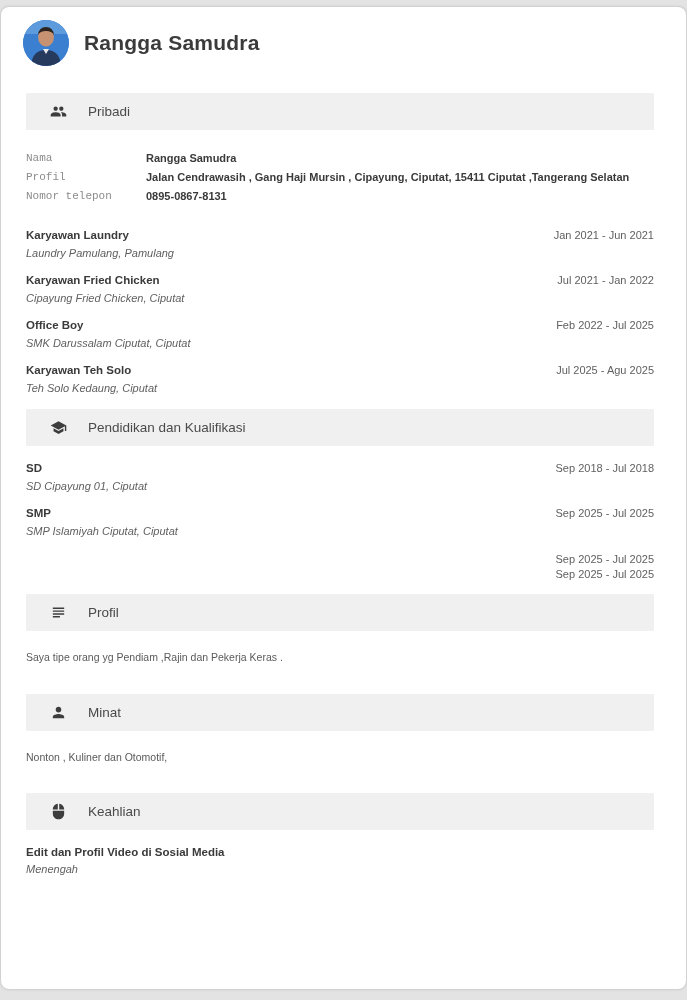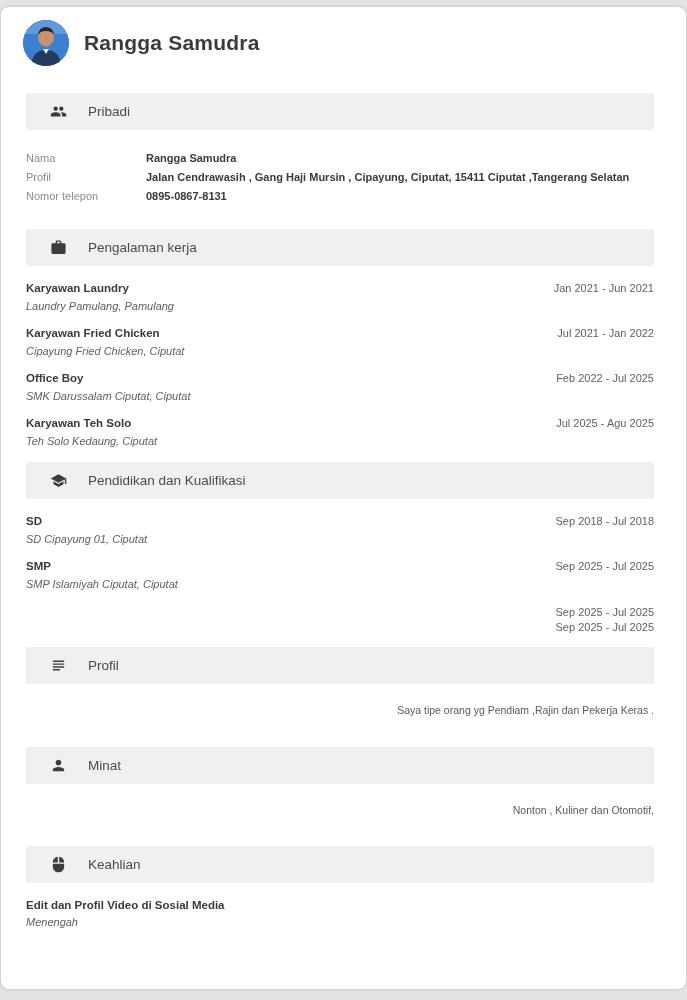--- a/index.html
+++ b/index.html
@@ -40,33 +40,33 @@
     display: flex; align-items: center;
     padding-left: 24px; gap: 21px;
     border-radius: 1px;
   }
   .bar .icon { width: 17px; height: 17px; display: inline-flex; }
   .bar .icon svg { width: 17px; height: 17px; fill: #3d3d3d; }
   .bar-label { font-size: 13.5px; color: #4a4a4a; }
   
   .fields { margin-top: 19px; }
   .field-row { display: flex; line-height: 19px; }
-  .f-label { width: 120px; flex: 0 0 auto; font-size: 11px; color: #8c8c8c; }
+  .f-label { width: 120px; flex: 0 0 auto; font-size: 11px; color: #8c8c8c; font-family: Liberation Mono, monospace; }
   .f-value { font-size: 11px; font-weight: bold; color: #3a3a3a; }
   
   .entries { margin-top: 16px; }
   .entry { margin-bottom: 15px; }
   .entry-head { display: flex; justify-content: space-between; align-items: baseline; }
   .entry-title { font-size: 11.5px; font-weight: bold; color: #3a3a3a; line-height: 13px; }
   .entry-dates { font-size: 11px; color: #5f5f5f; line-height: 13px; white-space: nowrap; }
   .entry-sub { margin-top: 5px; font-size: 11px; font-style: italic; color: #5f5f5f; }
   .date-only { text-align: right; font-size: 11px; color: #5f5f5f; line-height: 15px; }
   .date-only-group { margin: 6px 0 10px 0; }
   
-  .para { margin: 20px 32px 0 25px; font-size: 10.5px; color: #5a5a5a; text-align: right; }
+  .para { margin: 20px 32px 0 25px; font-size: 10.5px; color: #5a5a5a; }
   
   .mt-first { margin-top: 27px; }
   .mt-exp { margin-top: 23px; }
   .mt-edu { margin-top: 11px; }
   .mt-prof { margin-top: 12px; }
   .mt-minat { margin-top: 31px; }
   .mt-keahlian { margin-top: 30px; }
   
   .skill-block { margin: 16px 32px 0 25px; }
   .skill-title { font-size: 11.5px; font-weight: bold; color: #3a3a3a; }
@@ -110,28 +110,20 @@
         <span class="f-value">Jalan Cendrawasih , Gang Haji Mursin , Cipayung, Ciputat, 15411 Ciputat ,Tangerang Selatan</span>
       </div>
       <div class="field-row">
         <span class="f-label">Nomor telepon</span>
         <span class="f-value">0895-0867-8131</span>
       </div>
     </div>
   </section>
 
   <section class="section mt-exp">
-    <div class="bar">
-      <span class="icon">
-        <svg viewBox="0 0 24 24">
-            <path d="M20 6h-4V4c0-1.11-.89-2-2-2h-4c-1.11 0-2 .89-2 2v2H4c-1.11 0-1.99.89-1.99 2L2 19c0 1.11.89 2 2 2h16c1.11 0 2-.89 2-2V8c0-1.11-.89-2-2-2zm-6 0h-4V4h4v2z"></path>
-          </svg>
-      </span>
-      <span class="bar-label">Pengalaman kerja</span>
-    </div>
     <div class="entries">
       <div class="entry">
         <div class="entry-head">
           <span class="entry-title">Karyawan Laundry</span>
           <span class="entry-dates">Jan 2021 - Jun 2021</span>
         </div>
         <div class="entry-sub">Laundry Pamulang, Pamulang</div>
       </div>
       <div class="entry">
         <div class="entry-head">

